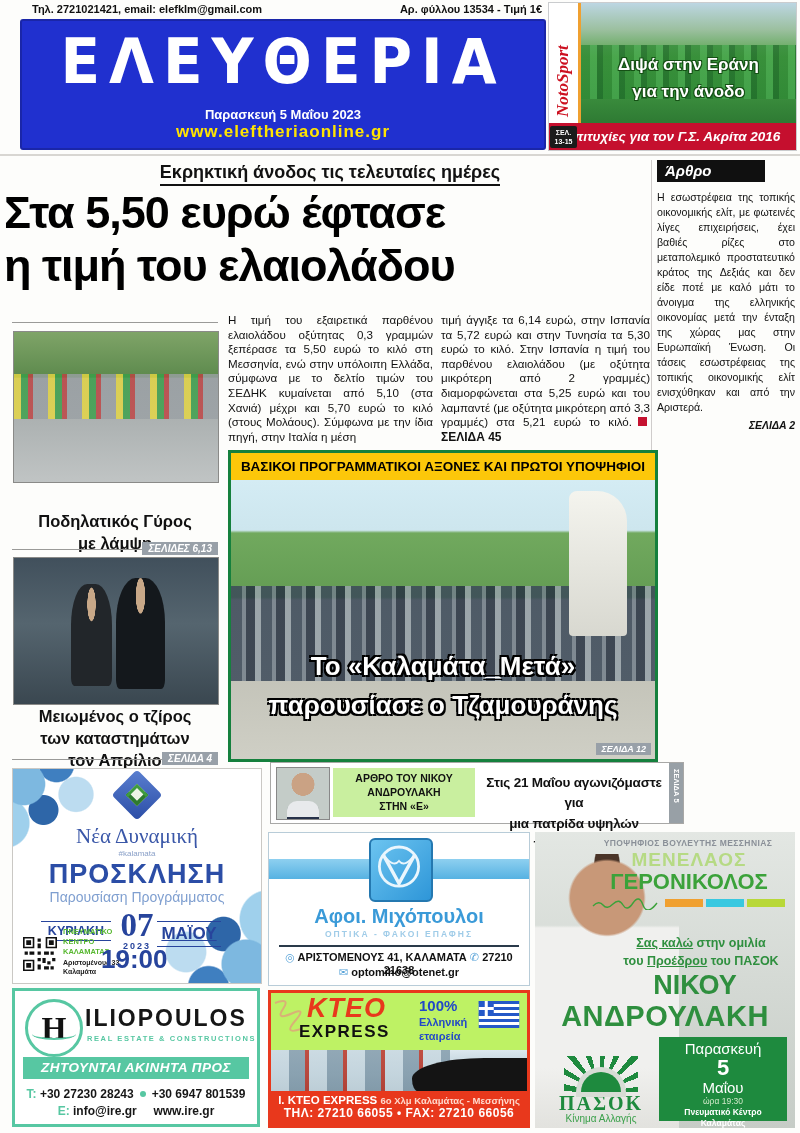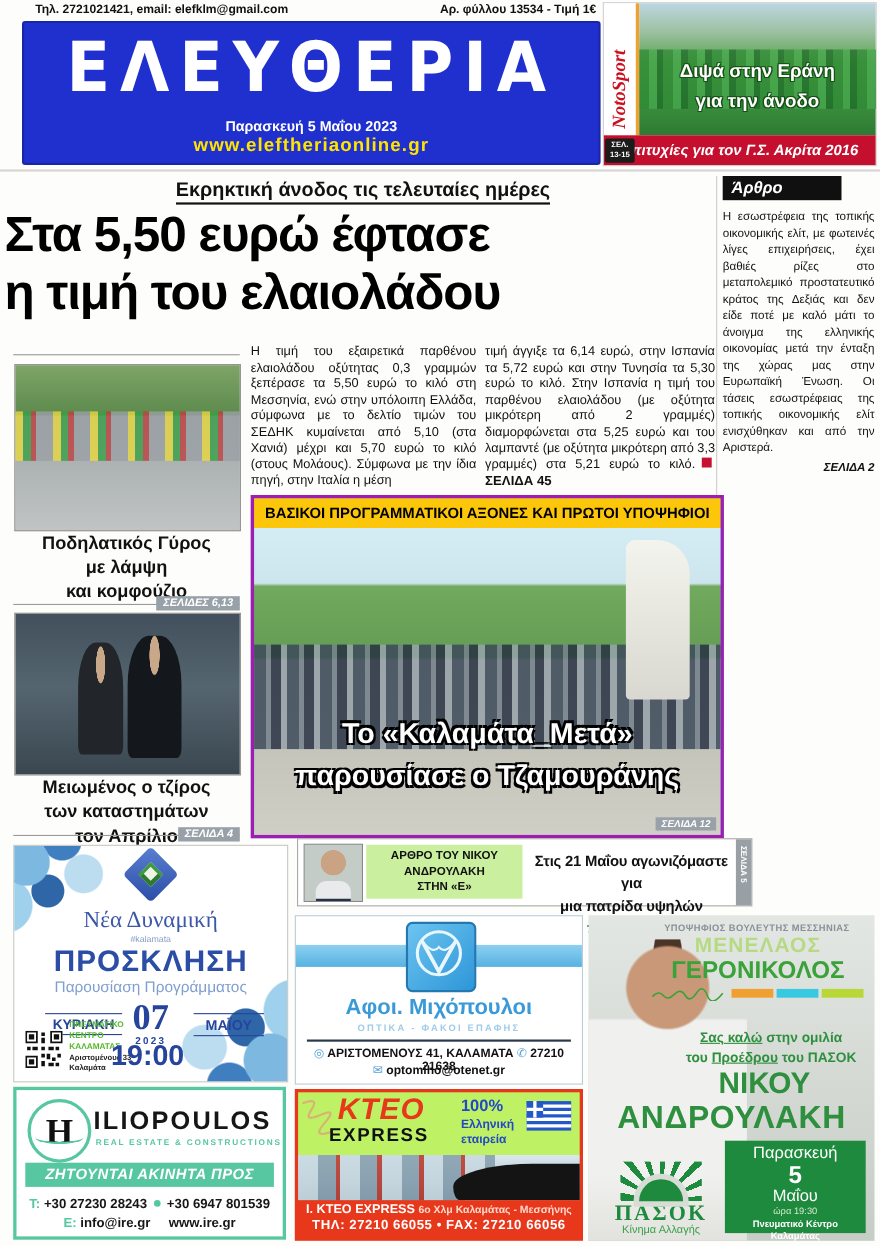--- a/index.html
+++ b/index.html
@@ -66,31 +66,31 @@
      background:linear-gradient(180deg,#7fa468 0%,#5d8a4d 30%,#9fa5a5 31%,#c0c4c4 100%);}
   .photo-cyclists::before{content:"";position:absolute;left:0;right:0;top:28%;height:30%;
      background:repeating-linear-gradient(90deg,#e8d840 0 7px,#38a048 7px 14px,#c04040 14px 19px,#9aa0a4 19px 34px);opacity:.8;}
   .photo-shop{top:557px;height:146px;
      background:linear-gradient(180deg,#41505c 0%,#55656f 45%,#3a4750 100%);}
   .photo-shop::before{content:"";position:absolute;left:28%;top:18%;width:20%;height:70%;
      background:radial-gradient(ellipse at 50% 20%,#c8a888 0 14%,#22262a 15% 100%);border-radius:40% 40% 8% 8%;}
   .photo-shop::after{content:"";position:absolute;left:50%;top:14%;width:24%;height:76%;
      background:radial-gradient(ellipse at 50% 16%,#c8a888 0 13%,#14181c 14% 100%);border-radius:40% 40% 8% 8%;}
   .sb-cap{left:12px;width:206px;text-align:center;font-size:16.5px;font-weight:bold;line-height:1.33;}
-  .cap1{top:484px;}
+  .cap1{top:511px;}
   .cap2{top:706px;}
   .badgerow{left:12px;width:206px;height:14px;}
   .badgerow .line{position:absolute;left:0;right:0;top:7px;height:1px;background:#9a9a98;}
   .badge{position:absolute;right:0;top:0;background:#98a0a8;color:#fff;font-size:10px;font-weight:bold;
          font-style:italic;padding:1px 6px;}
   .br1{top:542px;}
   .br2{top:752px;}
 
   
-  .cphoto{left:228px;top:450px;width:424px;height:306px;border:3px solid #a21caf;background:#3b82f6;}
+  .cphoto{left:228px;top:450px;width:424px;height:306px;border:3px solid #15803d;background:#404040;}
   .cp-banner{left:0;right:0;top:0;height:27px;background:#fcc70a;color:#000;font-weight:800;font-size:13.5px;
              line-height:27px;text-align:center;}
   .cp-img{left:0;right:0;top:27px;bottom:0;
      background:linear-gradient(180deg,#d4ecf4 0%,#cde6ee 18%,#71a95e 19%,#639c53 42%,#b9b9ae 43%,#cfcfc5 100%);}
   .cp-img::before{content:"";position:absolute;left:0;right:0;top:38%;height:34%;
      background:repeating-linear-gradient(90deg,#3c4a5a 0 11px,#74808c 11px 15px,#273242 15px 24px,#97a2aa 24px 30px);opacity:.85;}
   .cp-img::after{content:"";position:absolute;right:28px;top:4%;width:58px;height:52%;
      background:linear-gradient(180deg,#f4f4ee,#d8d8d0);border-radius:8px 30px 4px 4px;}
   .cp-ov{left:0;right:0;bottom:34px;text-align:center;color:#fff;font-weight:900;font-size:26px;line-height:1.5;
      text-shadow:-2px -2px 0 #000,2px -2px 0 #000,-2px 2px 0 #000,2px 2px 0 #000;}
@@ -124,22 +124,22 @@
   .nd-diamond::after{content:"";position:absolute;left:10px;top:10px;width:16px;height:16px;background:#eef4e8;
      box-shadow:inset 3px 3px 0 #3f9a3f,inset -4px -4px 0 #2e7a30;}
   .nd-brand{left:0;right:0;top:55px;text-align:center;font-family:"Liberation Serif","DejaVu Serif",serif;
      font-size:21px;color:#3a57a8;}
   .nd-hash{left:0;right:0;top:80px;text-align:center;font-size:8px;color:#8aa0c8;}
   .nd-title{left:0;right:0;top:90px;text-align:center;font-size:27px;font-weight:800;color:#2b4da6;letter-spacing:1px;}
   .nd-sub{left:0;right:0;top:120px;text-align:center;font-size:14px;color:#7f9fd0;}
   .nd-daterow{left:0;right:0;top:140px;height:46px;text-align:center;}
   .nd-day{position:absolute;left:28px;top:12px;width:70px;font-size:12.5px;font-weight:800;color:#27449c;
      border-top:1px solid #27449c;border-bottom:1px solid #27449c;padding:2px 0;}
-  .nd-month{position:absolute;right:21px;top:12px;width:64px;font-size:13px;font-weight:800;color:#27449c;
-     border-top:1px solid #27449c;border-bottom:1px solid #27449c;padding:2px 0;}
+  .nd-month{position:absolute;right:40px;top:12px;width:64px;font-size:17px;font-weight:800;color:#27449c;
+     border-top:1px solid #27449c;border-bottom:1px solid #27449c;padding:2px 0;text-decoration:underline;}
   .nd-num{position:absolute;left:0;right:0;top:-2px;font-size:33px;font-weight:800;color:#27449c;
      font-family:"Liberation Serif","DejaVu Serif",serif;}
   .nd-year{position:absolute;left:0;right:0;top:32px;font-size:9px;font-weight:bold;color:#27449c;letter-spacing:2px;}
   .nd-time{left:88px;bottom:8px;font-size:26px;font-weight:800;color:#27449c;}
   .nd-qr{left:10px;bottom:12px;width:34px;height:34px;}
   .nd-venue{left:50px;bottom:26px;font-size:7.5px;font-weight:800;color:#58b830;line-height:1.35;}
   .nd-addr{left:50px;bottom:7px;font-size:7px;font-weight:800;color:#222;line-height:1.3;}
 
   
   .il{left:12px;top:988px;width:248px;height:139px;background:#fff;border:3px solid #57c7a2;box-sizing:border-box;}

